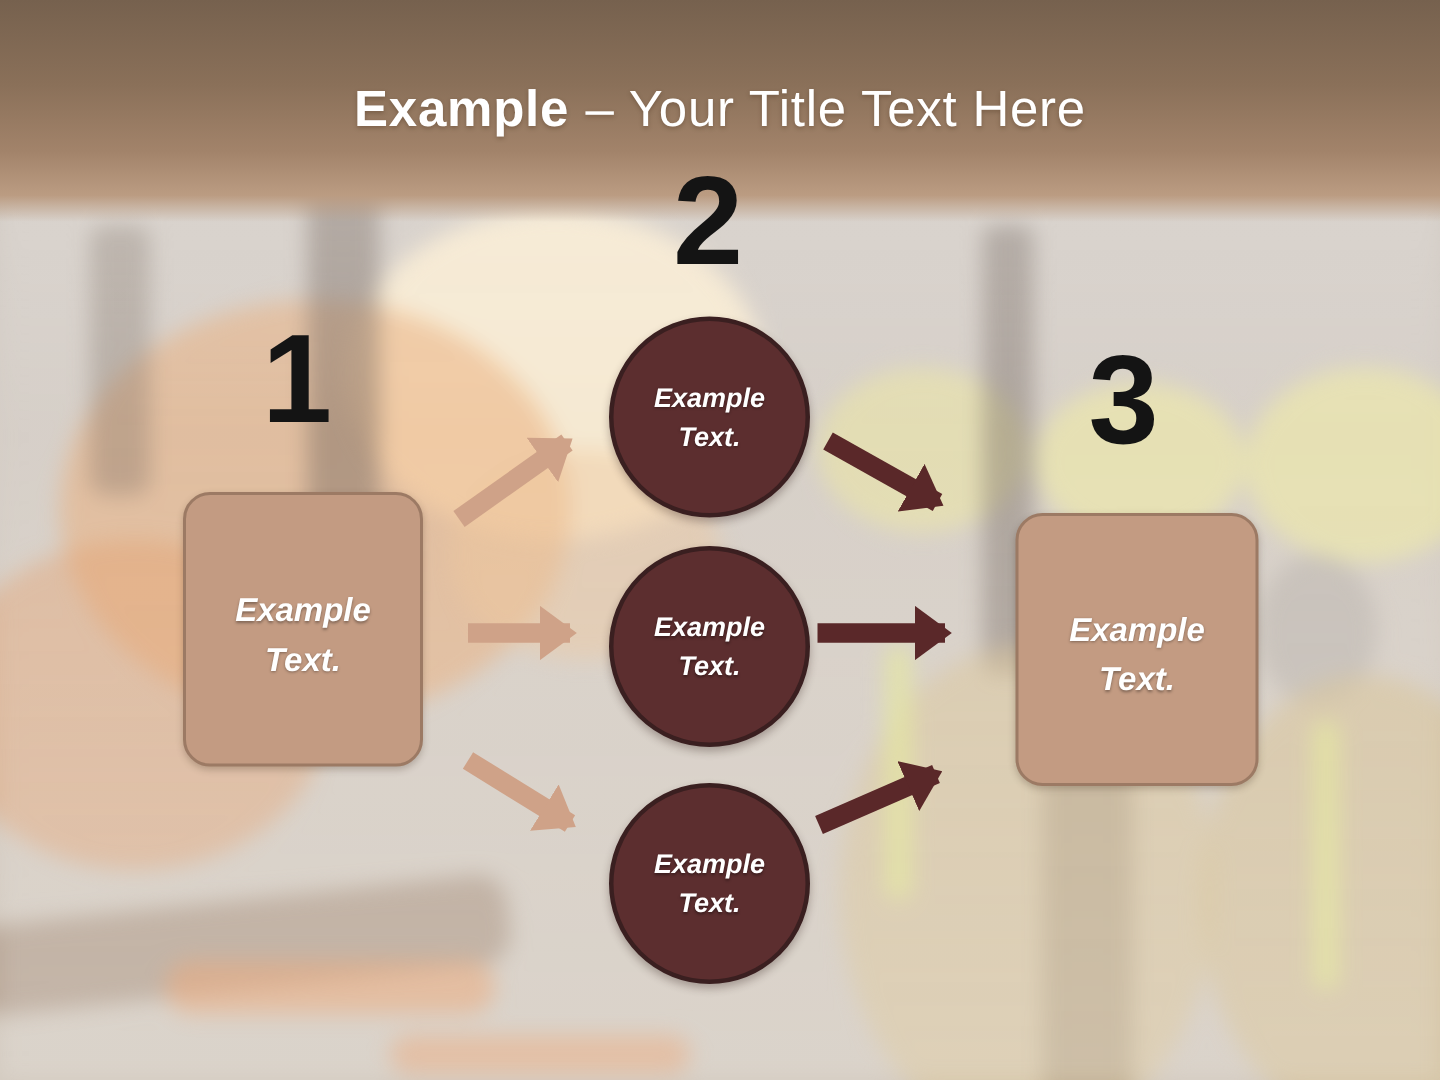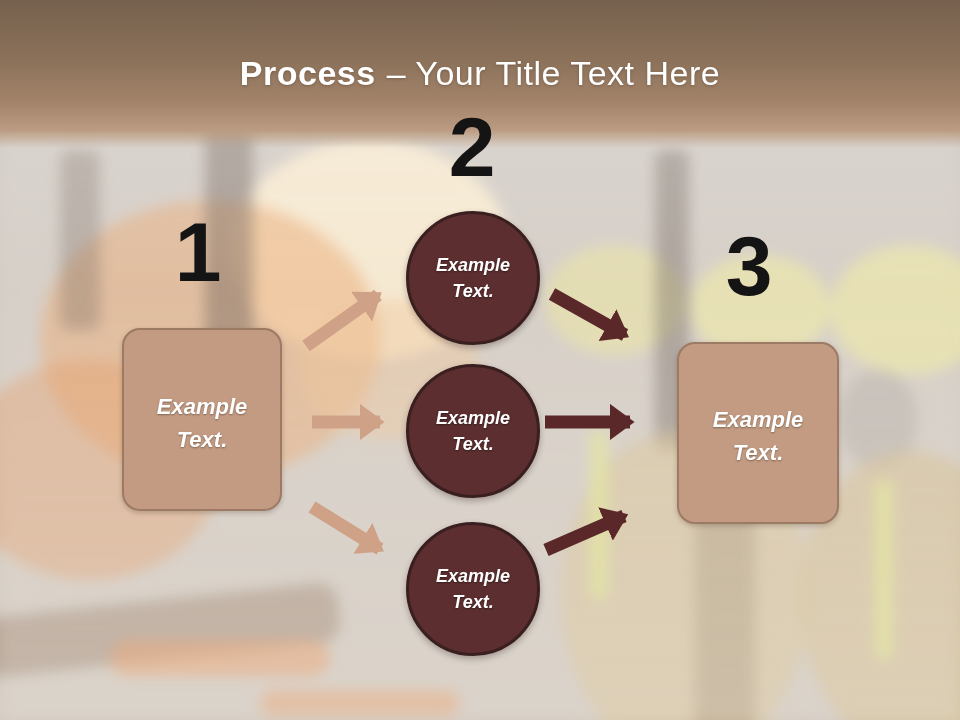--- a/index.html
+++ b/index.html
@@ -98,21 +98,21 @@
     <div class="blob" style="left:800px;top:450px;width:220px;height:300px;background:rgba(214,192,146,.6);"></div>
 
     <div class="blob" style="left:590px;top:430px;width:18px;height:170px;border-radius:9px;background:rgba(226,230,150,.7);"></div>
     <div class="blob" style="left:875px;top:480px;width:18px;height:180px;border-radius:9px;background:rgba(226,230,150,.7);"></div>
     <div class="photo-fog"></div>
   </div>
 
   <div class="header"></div>
 
   <div class="title">
-    <span class="bold">Process</span><span class="rest">– Your Title Text Here</span>
+    <span class="bold">Example</span><span class="rest">– Your Title Text Here</span>
   </div>
 
   <svg class="arrows" width="960" height="720" viewBox="0 0 960 720">
     <defs>
       <marker id="mk-light" markerWidth="1.9" markerHeight="2.8" refX="1.55" refY="1.4" orient="auto">
         <path d="M0,0 L1.9,1.4 L0,2.8 Z"></path>
       </marker>
       <marker id="mk-dark" markerWidth="1.9" markerHeight="2.8" refX="1.55" refY="1.4" orient="auto">
         <path d="M0,0 L1.9,1.4 L0,2.8 Z"></path>
       </marker>

